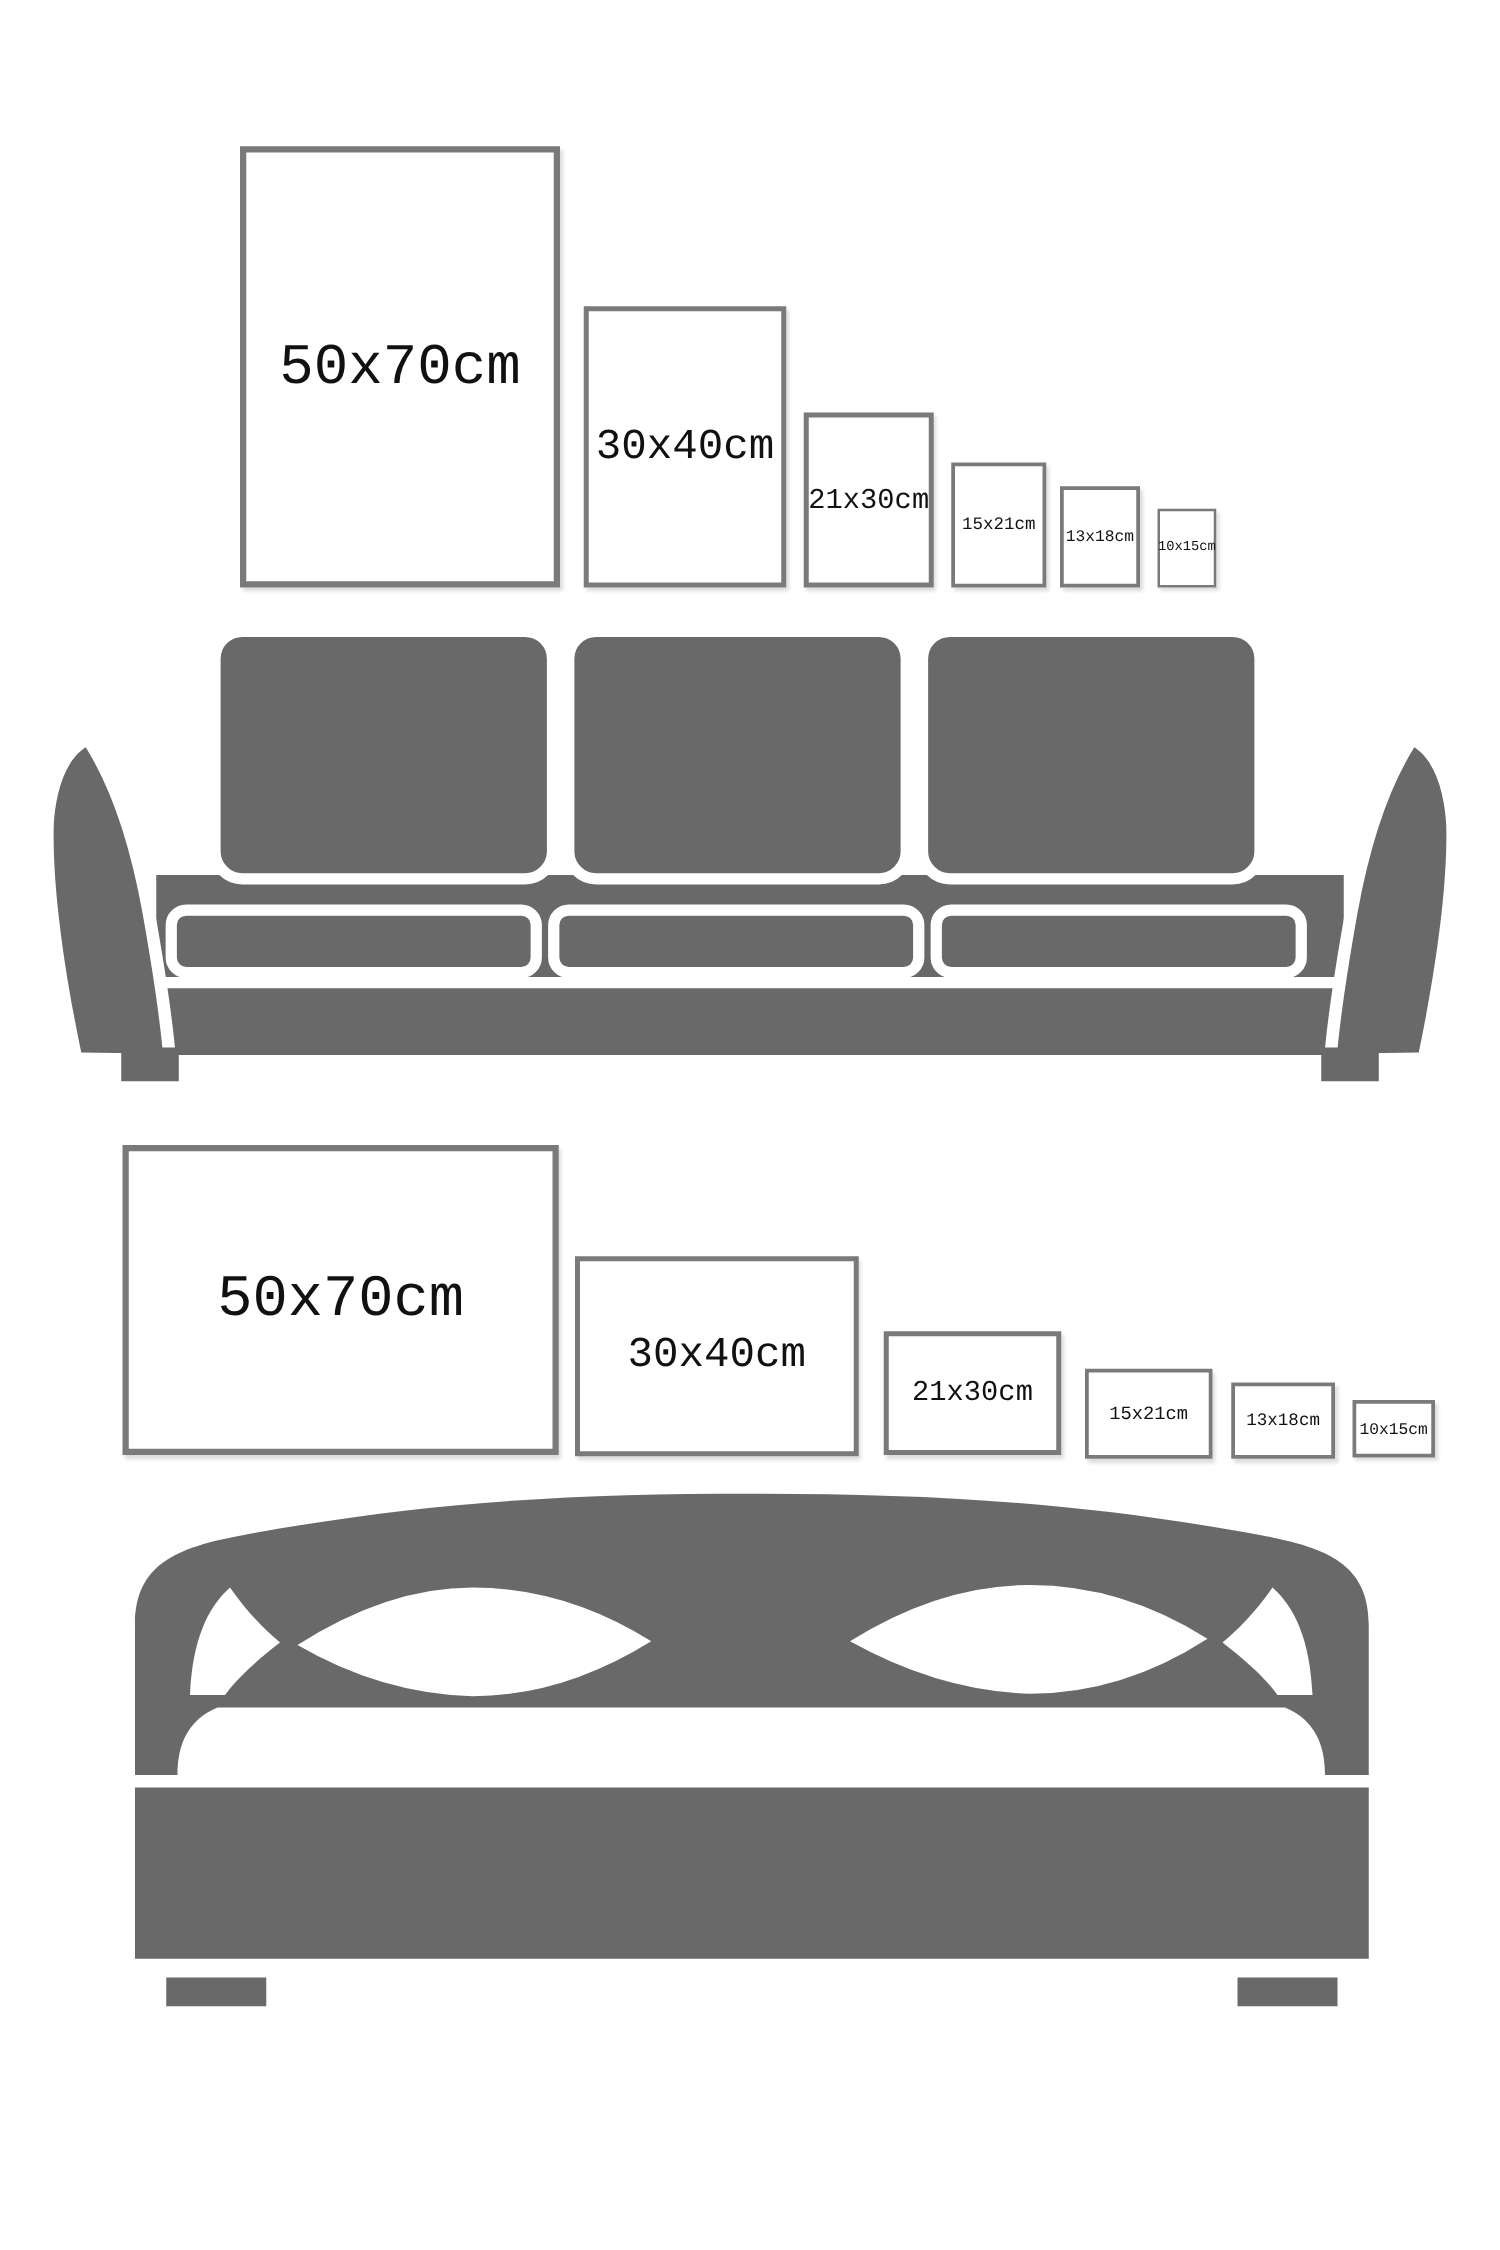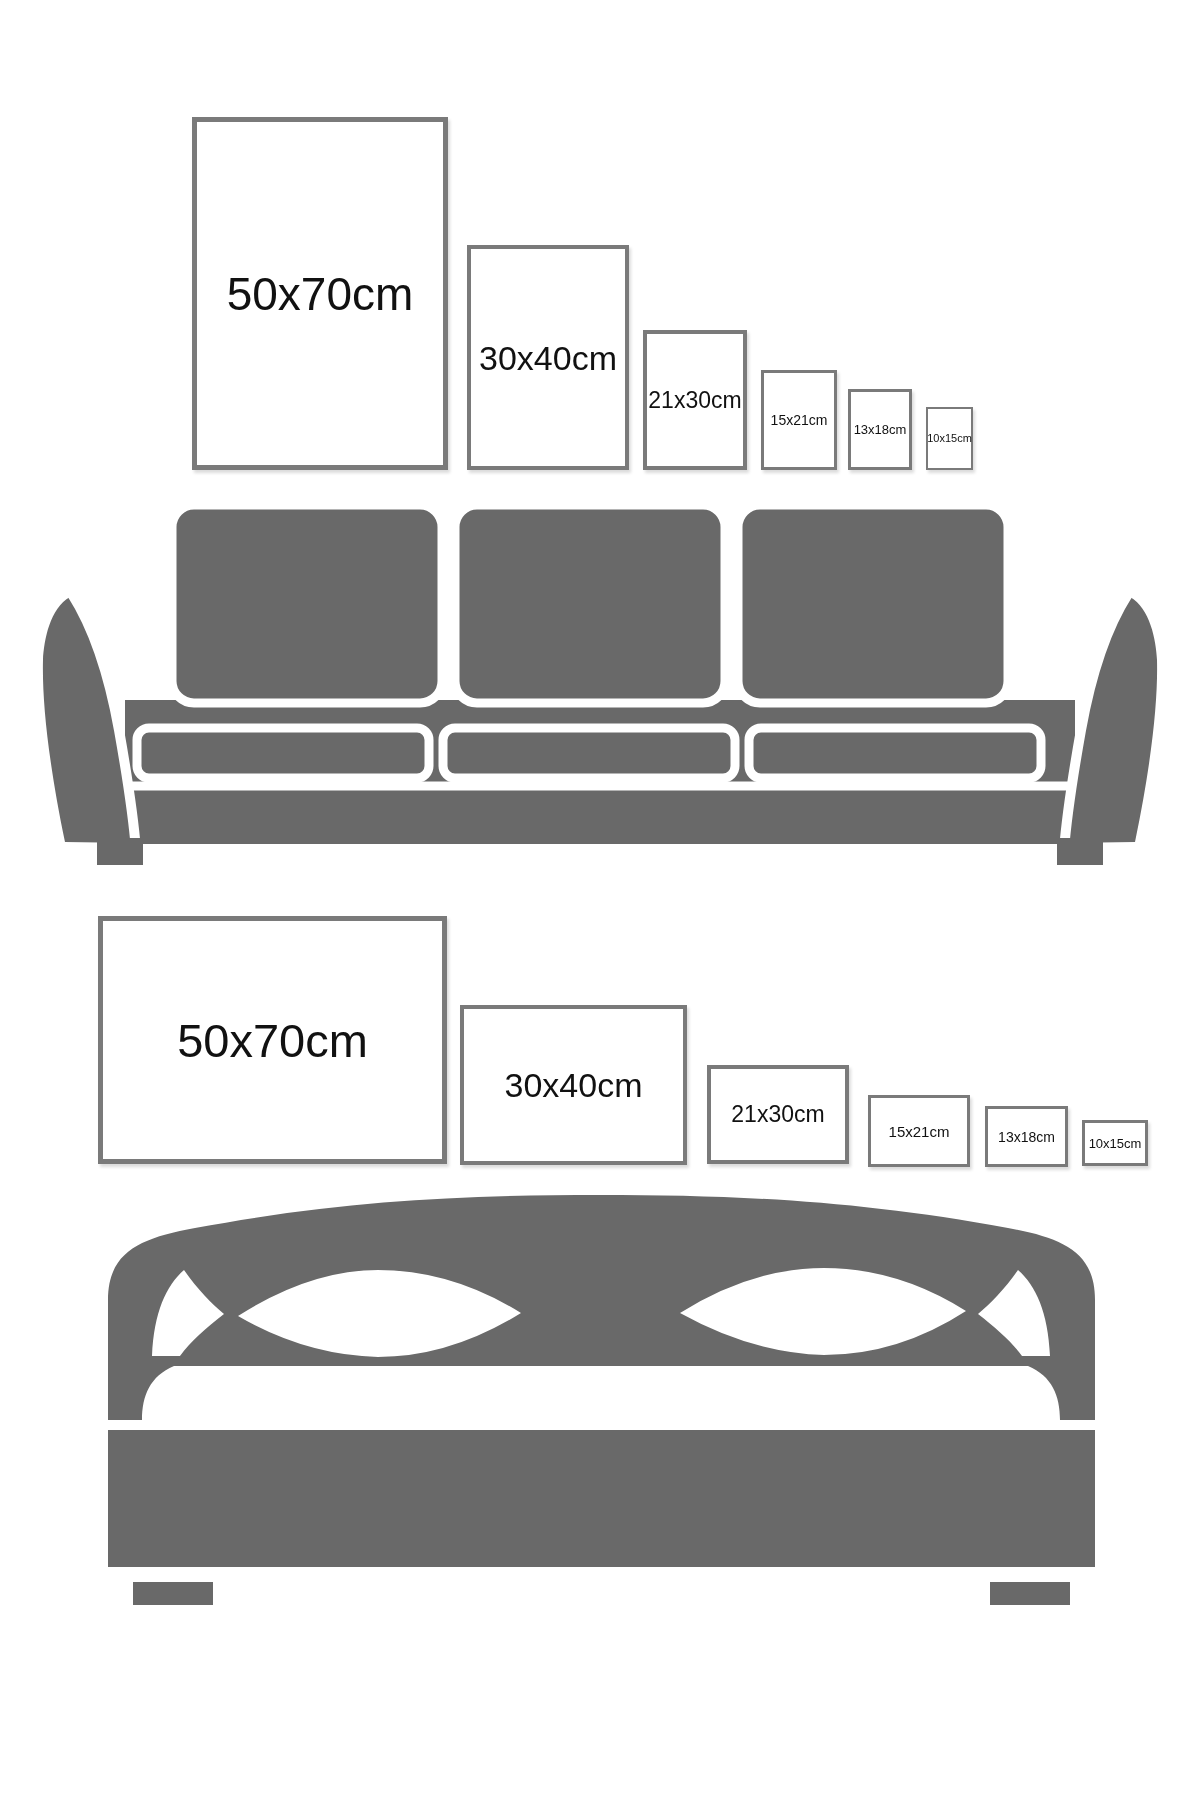--- a/index.html
+++ b/index.html
@@ -6,20 +6,21 @@
   .canvas{
     position:relative;width:1200px;height:1800px;background:var(--bg,#fff);
     font-family:"Liberation Sans","DejaVu Sans",sans-serif;
     color:var(--text,#111);overflow:hidden;
   }
   .frame{
     position:absolute;box-sizing:border-box;background:#fff;
     border-style:solid;border-color:var(--border,#7a7a7a);
     display:flex;align-items:center;justify-content:center;
     box-shadow:2px 3px 3px rgba(0,0,0,0.14);
+    font-family:Liberation Mono, monospace;
   }
   .frame span{white-space:nowrap;line-height:1;color:var(--text,#111);}
   
   .t0{left:192px;top:117px;width:256px;height:353px;border-width:5px;font-size:46px;}
   .t1{left:467px;top:245px;width:162px;height:225px;border-width:4px;font-size:34px;}
   .t2{left:643px;top:330px;width:104px;height:140px;border-width:4px;font-size:23px;}
   .t3{left:761px;top:370px;width:76px;height:100px;border-width:3px;font-size:14px;}
   .t4{left:848px;top:389px;width:64px;height:81px;border-width:3px;font-size:13px;}
   .t5{left:926px;top:407px;width:47px;height:63px;border-width:2px;font-size:11px;}
   

